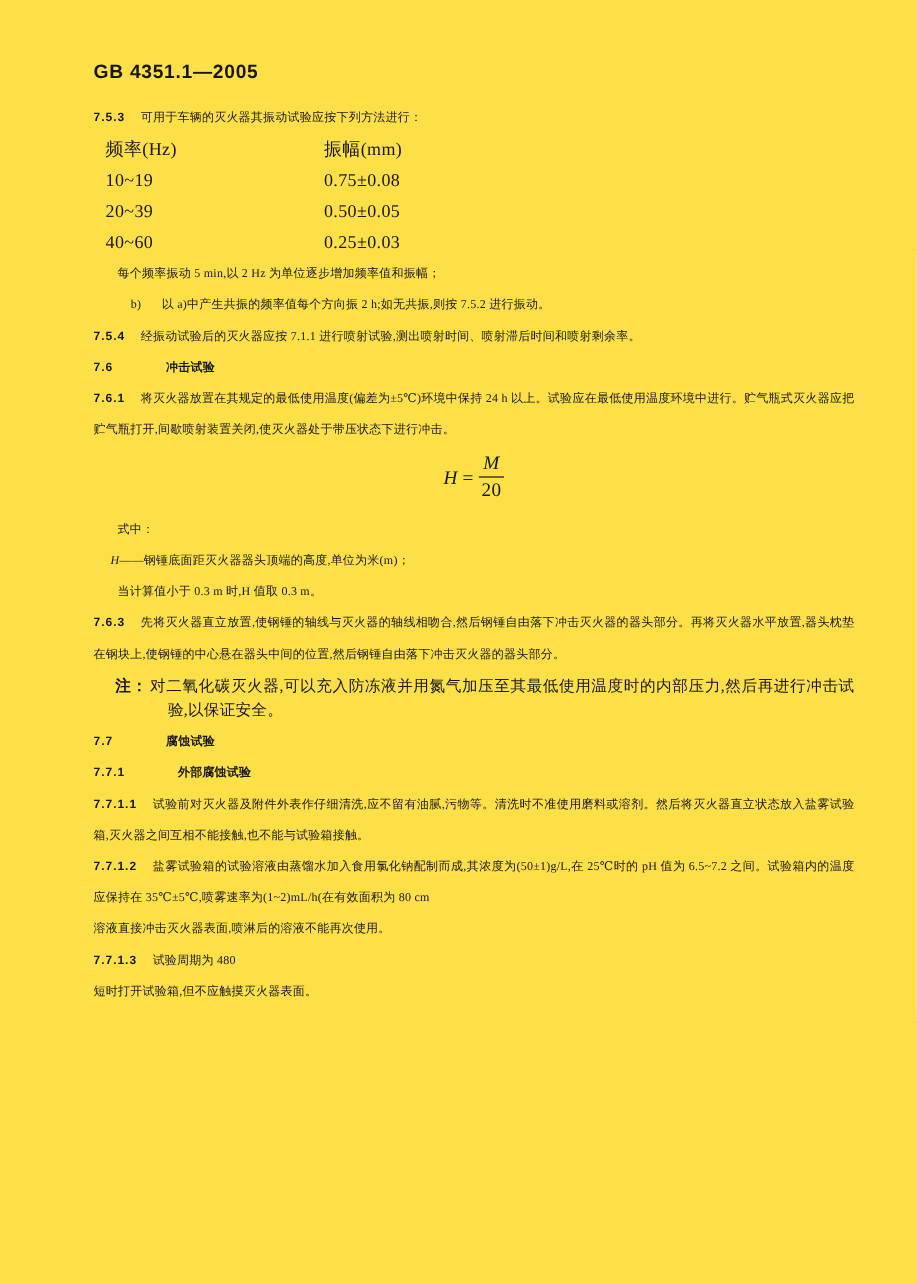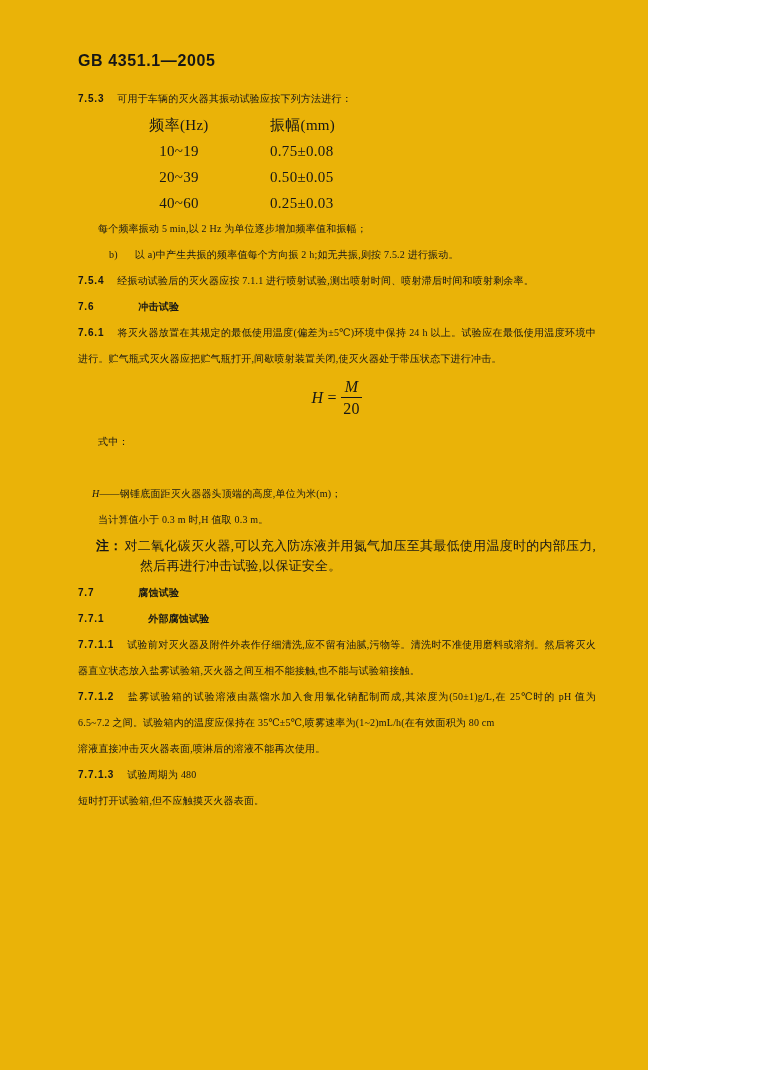--- a/index.html
+++ b/index.html
@@ -1,22 +1,22 @@
 <!DOCTYPE html>
 <html><head>
 <meta charset="utf-8">
 <style>
   * { margin: 0; padding: 0; box-sizing: border-box; }
   html, body { background: #ffffff; }
   body { font-family: "Liberation Serif", "DejaVu Serif", serif; }
 
   .page {
-    width: 648px;
+    width: 764px;
     height: 1070px;
-    background: #eab308;
+    background: #fde047;
     color: #161616;
     position: relative;
     padding: 52px 52px 0 78px;
     overflow: hidden;
   }
 
   .doc-header {
     font-family: "Liberation Sans", "DejaVu Sans", sans-serif;
     font-weight: bold;
     font-size: 16px;
@@ -43,25 +43,25 @@
 
   .li { padding-left: 31px; }
   .marker { margin-right: 17px; }
 
   .vib-row {
     font-size: 15px;
     line-height: 26px;
     padding-left: 10px;
     letter-spacing: 0.3px;
   }
-  .vib-row .c1 { display: inline-block; width: 182px; text-align: center; }
+  .vib-row .c1 { display: inline-block; width: 182px; }
 
   .indent1 { padding-left: 20px; }
 
-  .def { padding-left: 14px; margin-top: 26px; }
+  .def { padding-left: 14px; }
   .sym { font-style: italic; font-family: "Liberation Serif", serif; }
 
   .formula {
     text-align: center;
     font-size: 16px;
     padding: 9px 0 11px;
     letter-spacing: 0.3px;
   }
   .formula i { font-family: "Liberation Serif", serif; }
   .f-eq { padding: 0 4px; }
@@ -99,20 +99,21 @@
       <div class="vib-row"><span class="c1">40~60</span><span class="c2">0.25±0.03</span></div>
       <div class="para indent1">每个频率振动 5 min,以 2 Hz 为单位逐步增加频率值和振幅；</div>
       <div class="para li"><span class="marker">b)</span><span>以 a)中产生共振的频率值每个方向振 2 h;如无共振,则按 7.5.2 进行振动。</span></div>
       <div class="para clause"><b class="cnum">7.5.4</b><span class="ctxt">经振动试验后的灭火器应按 7.1.1 进行喷射试验,测出喷射时间、喷射滞后时间和喷射剩余率。</span></div>
       <div class="para heading"><b class="cnum">7.6</b><span class="ctxt">冲击试验</span></div>
       <div class="para clause"><b class="cnum">7.6.1</b><span class="ctxt">将灭火器放置在其规定的最低使用温度(偏差为±5℃)环境中保持 24 h 以上。试验应在最低使用温度环境中进行。贮气瓶式灭火器应把贮气瓶打开,间歇喷射装置关闭,使灭火器处于带压状态下进行冲击。</span></div>
       <div class="formula"><i class="f-lhs">H</i><span class="f-eq">=</span><span class="frac"><span class="fnum"><i>M</i></span><span class="fden">20</span></span></div>
       <div class="para indent1">式中：</div>
       <div class="para def"><i class="sym">H</i><span>——钢锤底面距灭火器器头顶端的高度,单位为米(m)；</span></div>
       <div class="para indent1">当计算值小于 0.3 m 时,H 值取 0.3 m。</div>
+      <div class="para clause"><b class="cnum">7.6.3</b><span class="ctxt">先将灭火器直立放置,使钢锤的轴线与灭火器的轴线相吻合,然后钢锤自由落下冲击灭火器的器头部分。再将灭火器水平放置,器头枕垫在钢块上,使钢锤的中心悬在器头中间的位置,然后钢锤自由落下冲击灭火器的器头部分。</span></div>
       <div class="note"><span class="note-label">注：</span><span>对二氧化碳灭火器,可以充入防冻液并用氮气加压至其最低使用温度时的内部压力,然后再进行冲击试验,以保证安全。</span></div>
       <div class="para heading"><b class="cnum">7.7</b><span class="ctxt">腐蚀试验</span></div>
       <div class="para heading"><b class="cnum">7.7.1</b><span class="ctxt">外部腐蚀试验</span></div>
       <div class="para clause"><b class="cnum">7.7.1.1</b><span class="ctxt">试验前对灭火器及附件外表作仔细清洗,应不留有油腻,污物等。清洗时不准使用磨料或溶剂。然后将灭火器直立状态放入盐雾试验箱,灭火器之间互相不能接触,也不能与试验箱接触。</span></div>
       <div class="para clause"><b class="cnum">7.7.1.2</b><span class="ctxt">盐雾试验箱的试验溶液由蒸馏水加入食用氯化钠配制而成,其浓度为(50±1)g/L,在 25℃时的 pH 值为 6.5~7.2 之间。试验箱内的温度应保持在 35℃±5℃,喷雾速率为(1~2)mL/h(在有效面积为 80 cm</span></div>
       <div class="para plain">溶液直接冲击灭火器表面,喷淋后的溶液不能再次使用。</div>
       <div class="para clause"><b class="cnum">7.7.1.3</b><span class="ctxt">试验周期为 480</span></div>
       <div class="para plain">短时打开试验箱,但不应触摸灭火器表面。</div>
     </div>
 </div>

